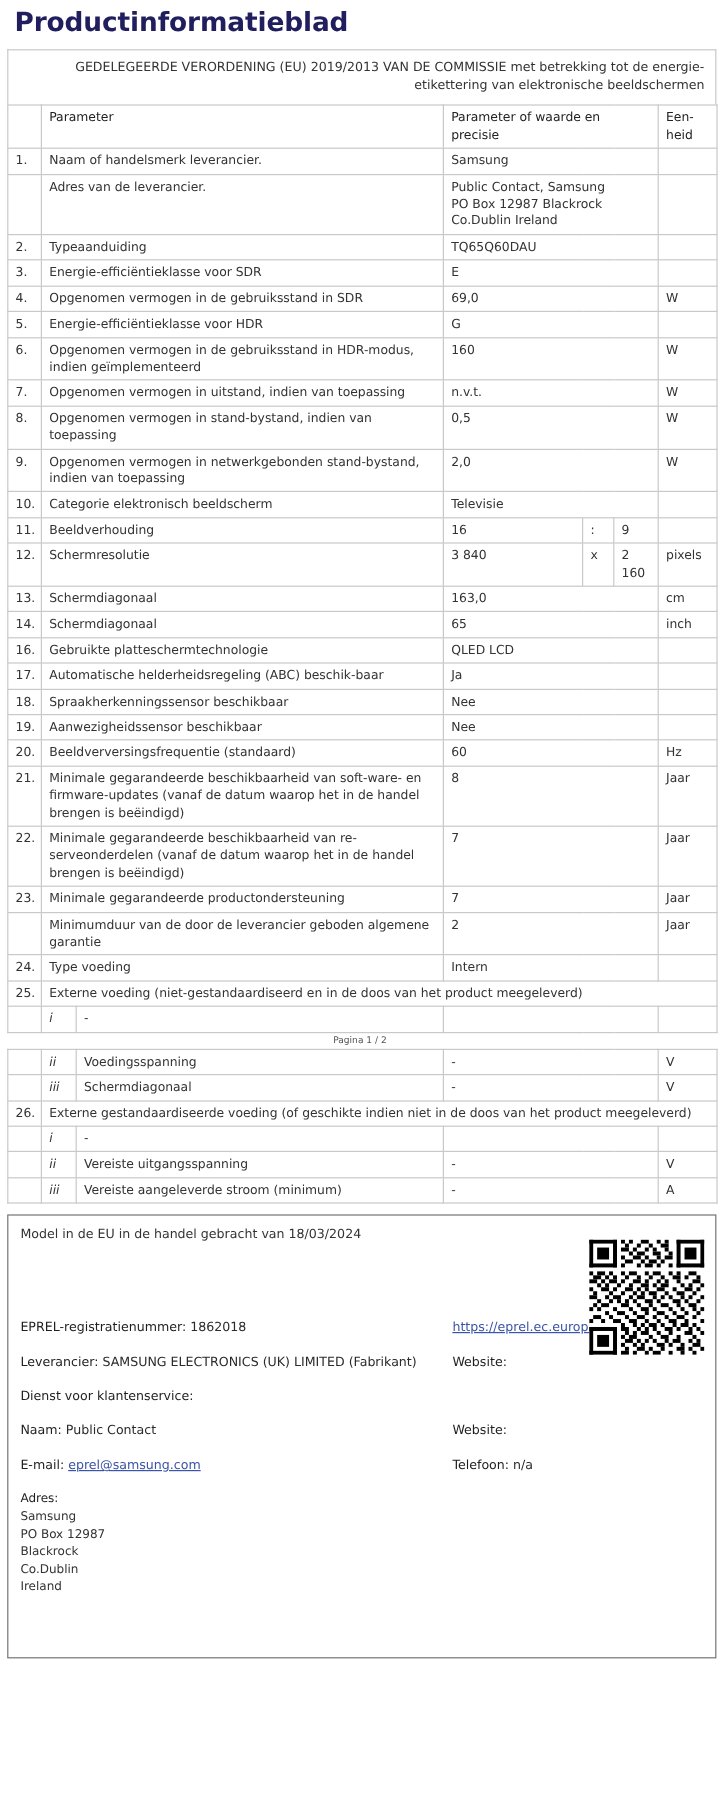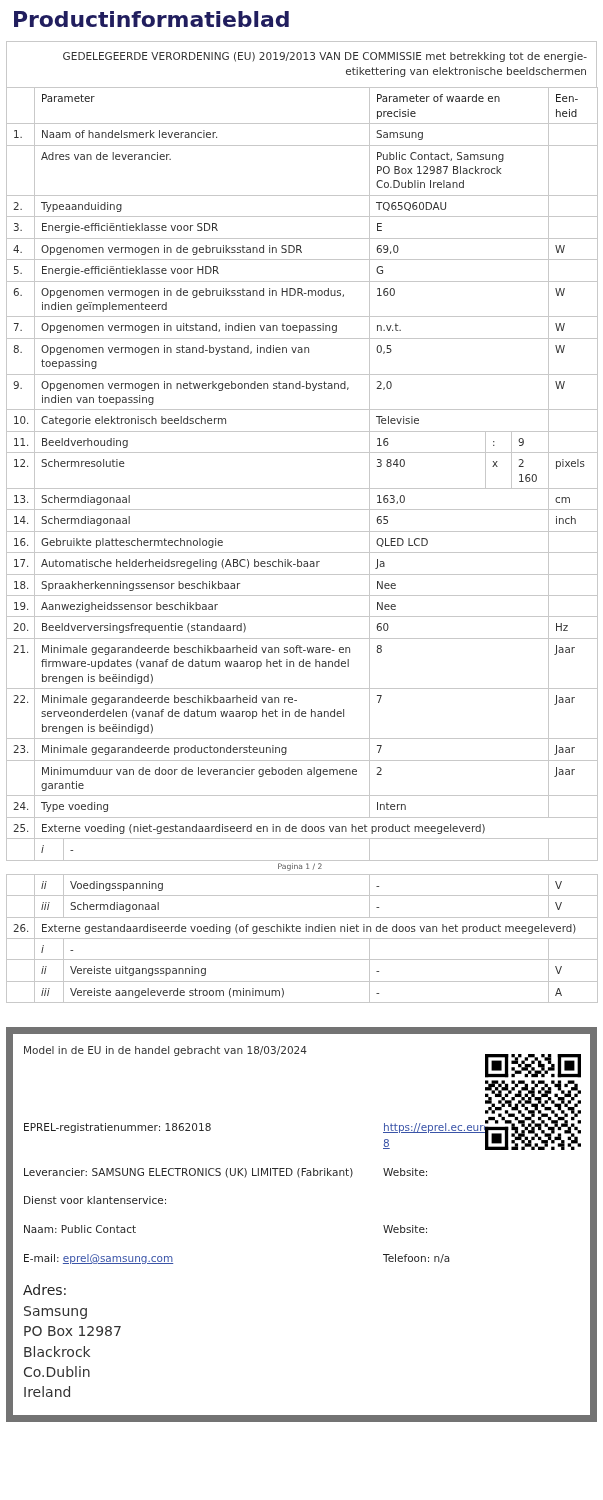--- a/index.html
+++ b/index.html
@@ -69,37 +69,37 @@
   .pagebreak {
     text-align: center;
     font-size: 7.6px;
     color: #555;
     padding: 1px 3px 3px 0;
     line-height: 1.2;
   }
 
   
   .info-box {
-    border: 7px solid #737373;
-    margin-top: 24px;
+    border: 1px solid #737373;
+    margin-top: 9px;
     padding: 10px 10px 12px 10px;
     position: relative;
     min-height: 370px;
   }
   .info-row {
     display: flex;
     font-size: 10.5px;
     line-height: 1.5;
     margin-bottom: 13px;
   }
   .info-row .left { width: 360px; padding-right: 8px; }
   .info-row .right { flex: 1; }
   .lbl { font-weight: normal; color: #1f1f1f; }
   .lnk { color: #3a54a8; text-decoration: underline; word-break: break-all; }
-  .addr-block { font-size: 14px; line-height: 1.45; color: #333; }
+  .addr-block { font-size: 10px; line-height: 1.45; color: #333; }
   .addr-lines { margin-top: 1px; }
 
   .market-line { font-size: 10.5px; color: #333; margin-bottom: 64px; }
 
   
   .qr-wrap { position: absolute; right: 9px; top: 20px; }
   .qr { image-rendering: pixelated; display: block; }
 </style>
 </head>
 <body>

